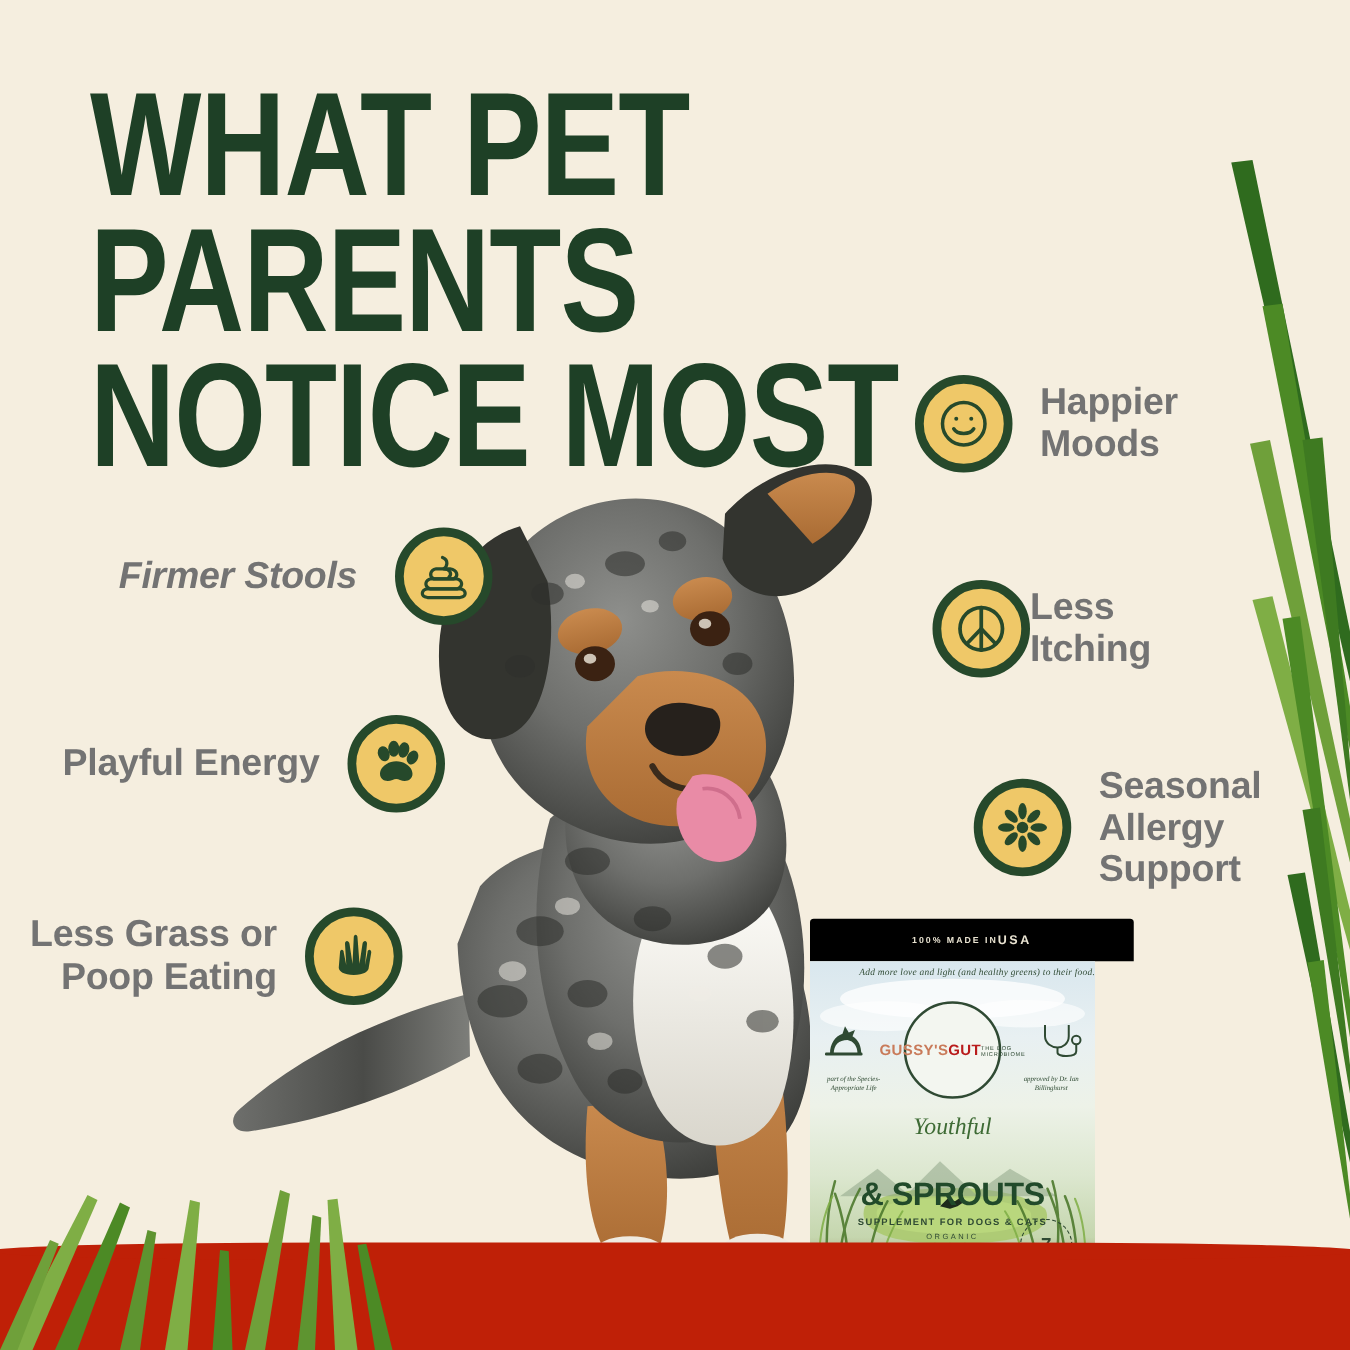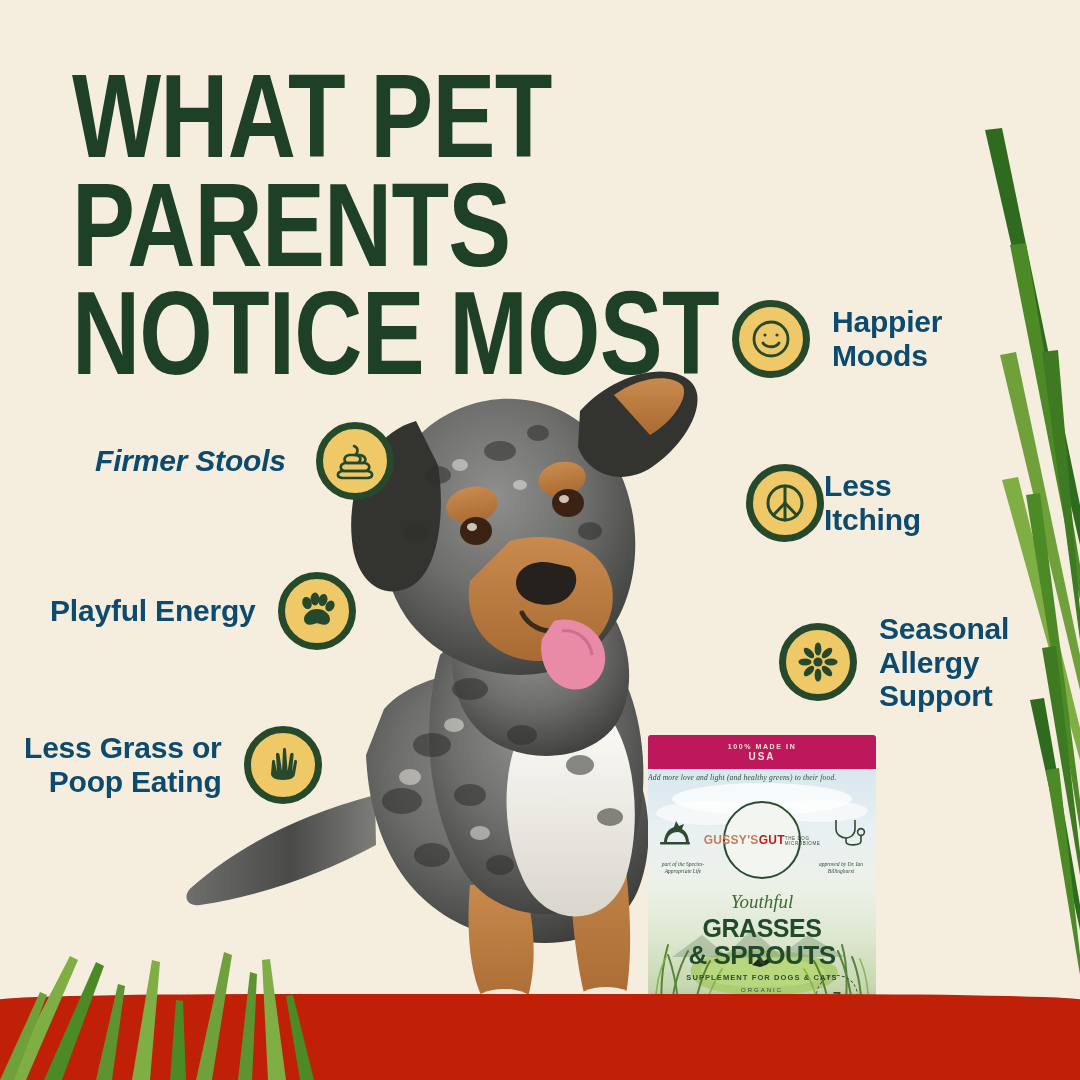--- a/index.html
+++ b/index.html
@@ -34,21 +34,21 @@
     letter-spacing:-1px;
     transform:scaleX(0.80);
     transform-origin:left top;
     text-transform:uppercase;
     white-space:pre-line;
   }
 
   
   .benefit{position:absolute;display:flex;align-items:center;}
   .benefit .label{
-    color:#0c4a6e;font-weight:bold;font-size:30px;line-height:1.12;
+    color:#737373;font-weight:bold;font-size:30px;line-height:1.12;
     letter-spacing:-0.2px;white-space:pre-line;
   }
   .benefit.left .label{text-align:right;}
   .benefit.right .label{text-align:left;}
 
   .badge{
     width:78px;height:78px;border-radius:50%;
     background:#EFC868;border:7px solid #26492B;
     box-sizing:border-box;
     display:flex;align-items:center;justify-content:center;
@@ -71,34 +71,34 @@
   .b-allergy .label{margin-left:22px;}
 
   
   .dog{position:absolute;left:170px;top:325px;width:580px;height:690px;}
 
   
   .bag{
     position:absolute;left:648px;top:735px;width:228px;height:310px;
   }
   .bag-top{
-    position:absolute;left:0;top:0;width:228px;height:34px;
-    background:#be185d;border-radius:3px 3px 0 0;
-    display:flex;flex-direction:column;align-items:center;justify-content:center;
+    position:absolute;left:0;top:0;width:259px;height:34px;
+    background:#000000;border-radius:3px 3px 0 0;
+    display:flex;align-items:center;justify-content:center;
   }
   .bag-top .made1{color:#EAE4D2;font-size:7px;letter-spacing:1.6px;font-weight:bold;}
   .bag-top .made2{color:#EAE4D2;font-size:10px;letter-spacing:2px;font-weight:bold;margin-top:1px;}
   .bag-body{
     position:absolute;left:0;top:34px;width:228px;height:276px;
     background:linear-gradient(180deg,#D9E7EE 0%,#E8F0F2 22%,#EDF2E8 42%,#DCE7CF 62%,#C5D6AE 80%,#8B6A4A 97%,#6E5236 100%);
     border-radius:0 0 14px 14px;
     overflow:hidden;
   }
   .bag-tagline{
-    position:absolute;left:0;top:4px;width:100%;text-align:left;
+    position:absolute;left:0;top:4px;width:100%;text-align:right;
     font-family:"Liberation Serif",serif;font-style:italic;
     font-size:7.5px;color:#2F4A33;letter-spacing:0.2px;
   }
   .bag-logo{
     position:absolute;left:50%;top:32px;transform:translateX(-50%);
     width:74px;height:74px;border-radius:50%;
     background:#F3F6F0;border:2px solid #2F4A33;
     display:flex;flex-direction:row;align-items:center;justify-content:center;
   }
   .bag-logo .l1{font-size:12px;font-weight:bold;color:#C97B5A;letter-spacing:0.3px;line-height:1;}
@@ -403,21 +403,20 @@
         <div class="l2">GUT</div>
         <div class="l3">THE DOG MICROBIOME</div>
       </div>
 
       <div class="bag-sub-left">part of the
 Species-Appropriate Life</div>
       <div class="bag-sub-right">approved by
 Dr. Ian Billinghurst</div>
 
       <div class="bag-youthful">Youthful</div>
-      <div class="bag-title">GRASSES</div>
       <div class="bag-title2">&amp; SPROUTS</div>
       <div class="bag-supp">SUPPLEMENT FOR DOGS &amp; CATS</div>
       <div class="bag-organic">ORGANIC</div>
       <div class="bag-seal">7</div>
       <div class="bag-weight">6.5OZ | 184.2G</div>
     </div>
   </div>
 
   <div class="red-band"></div>
 

